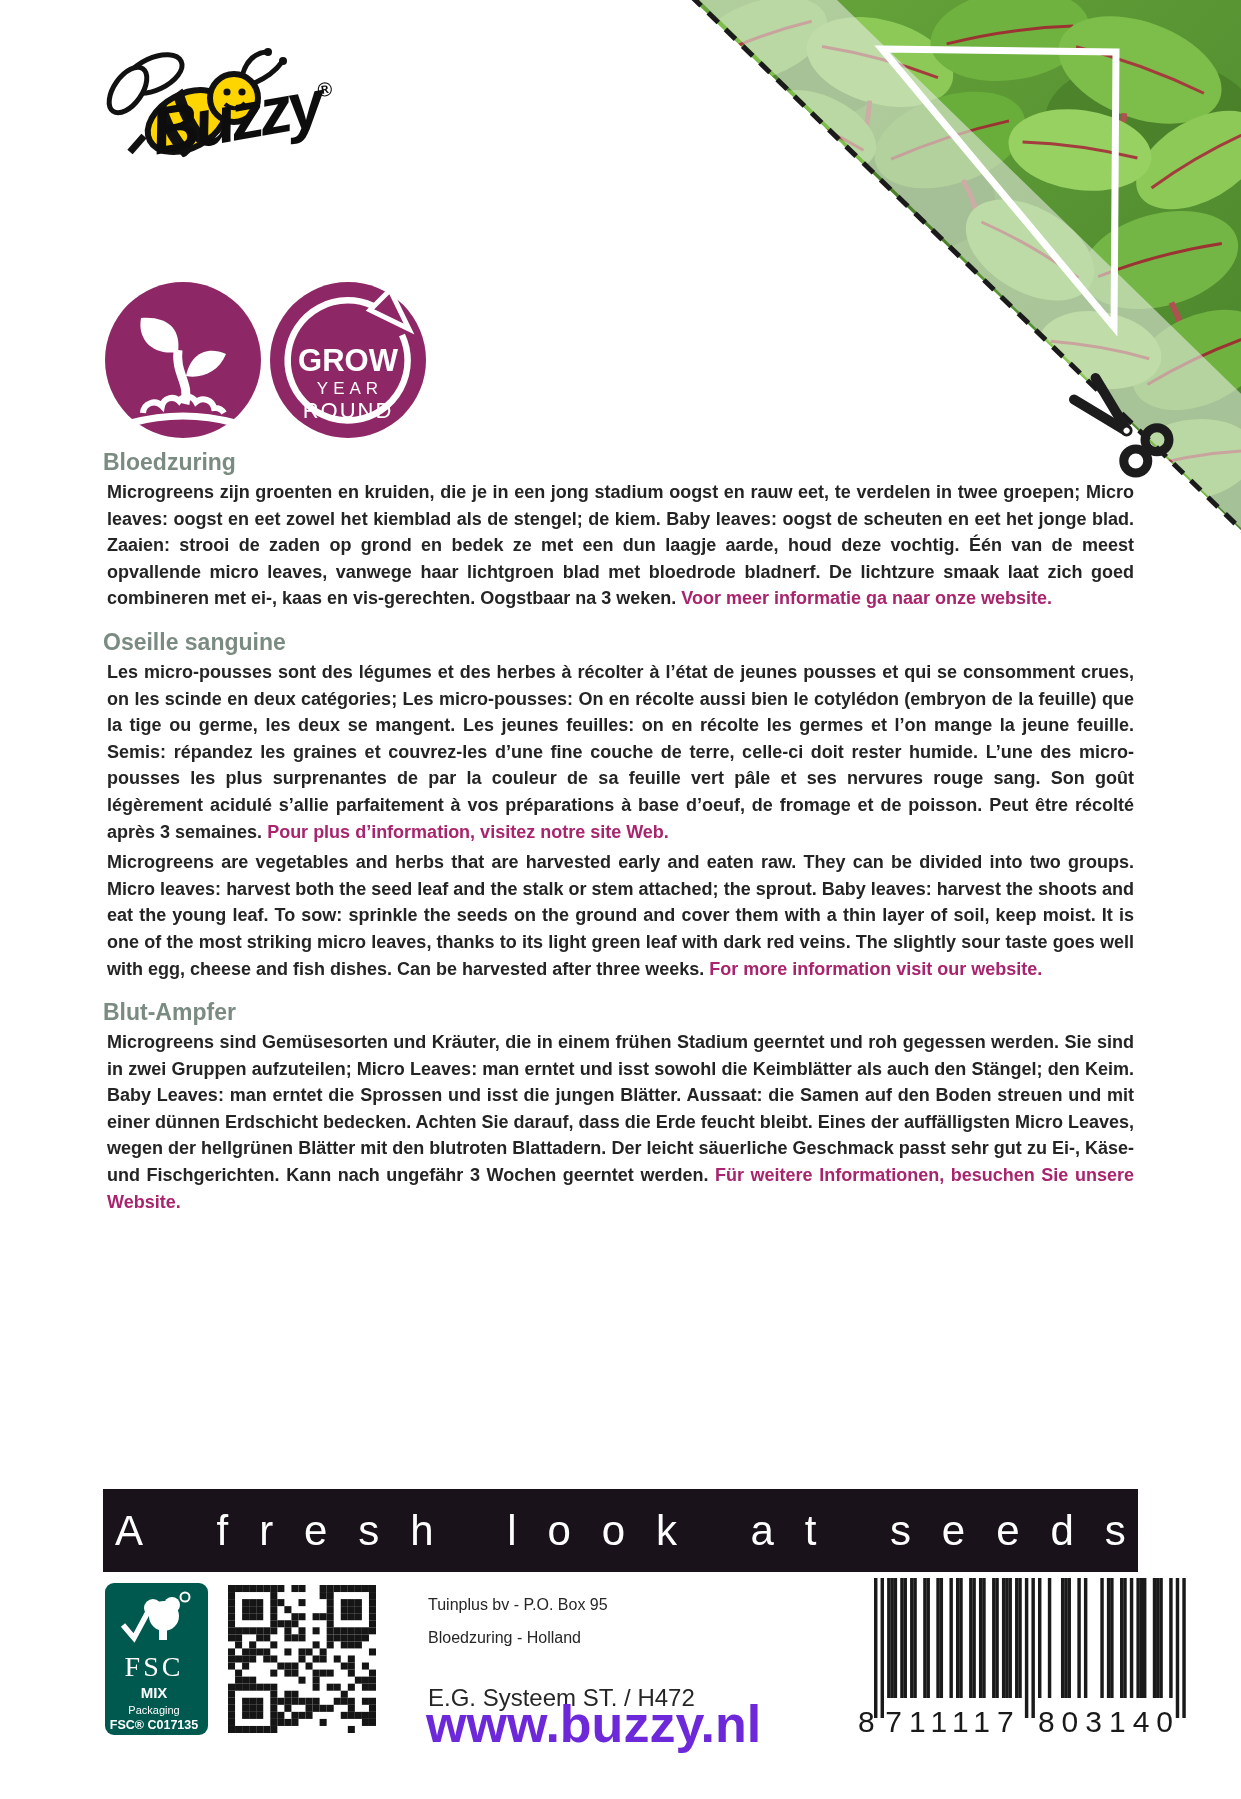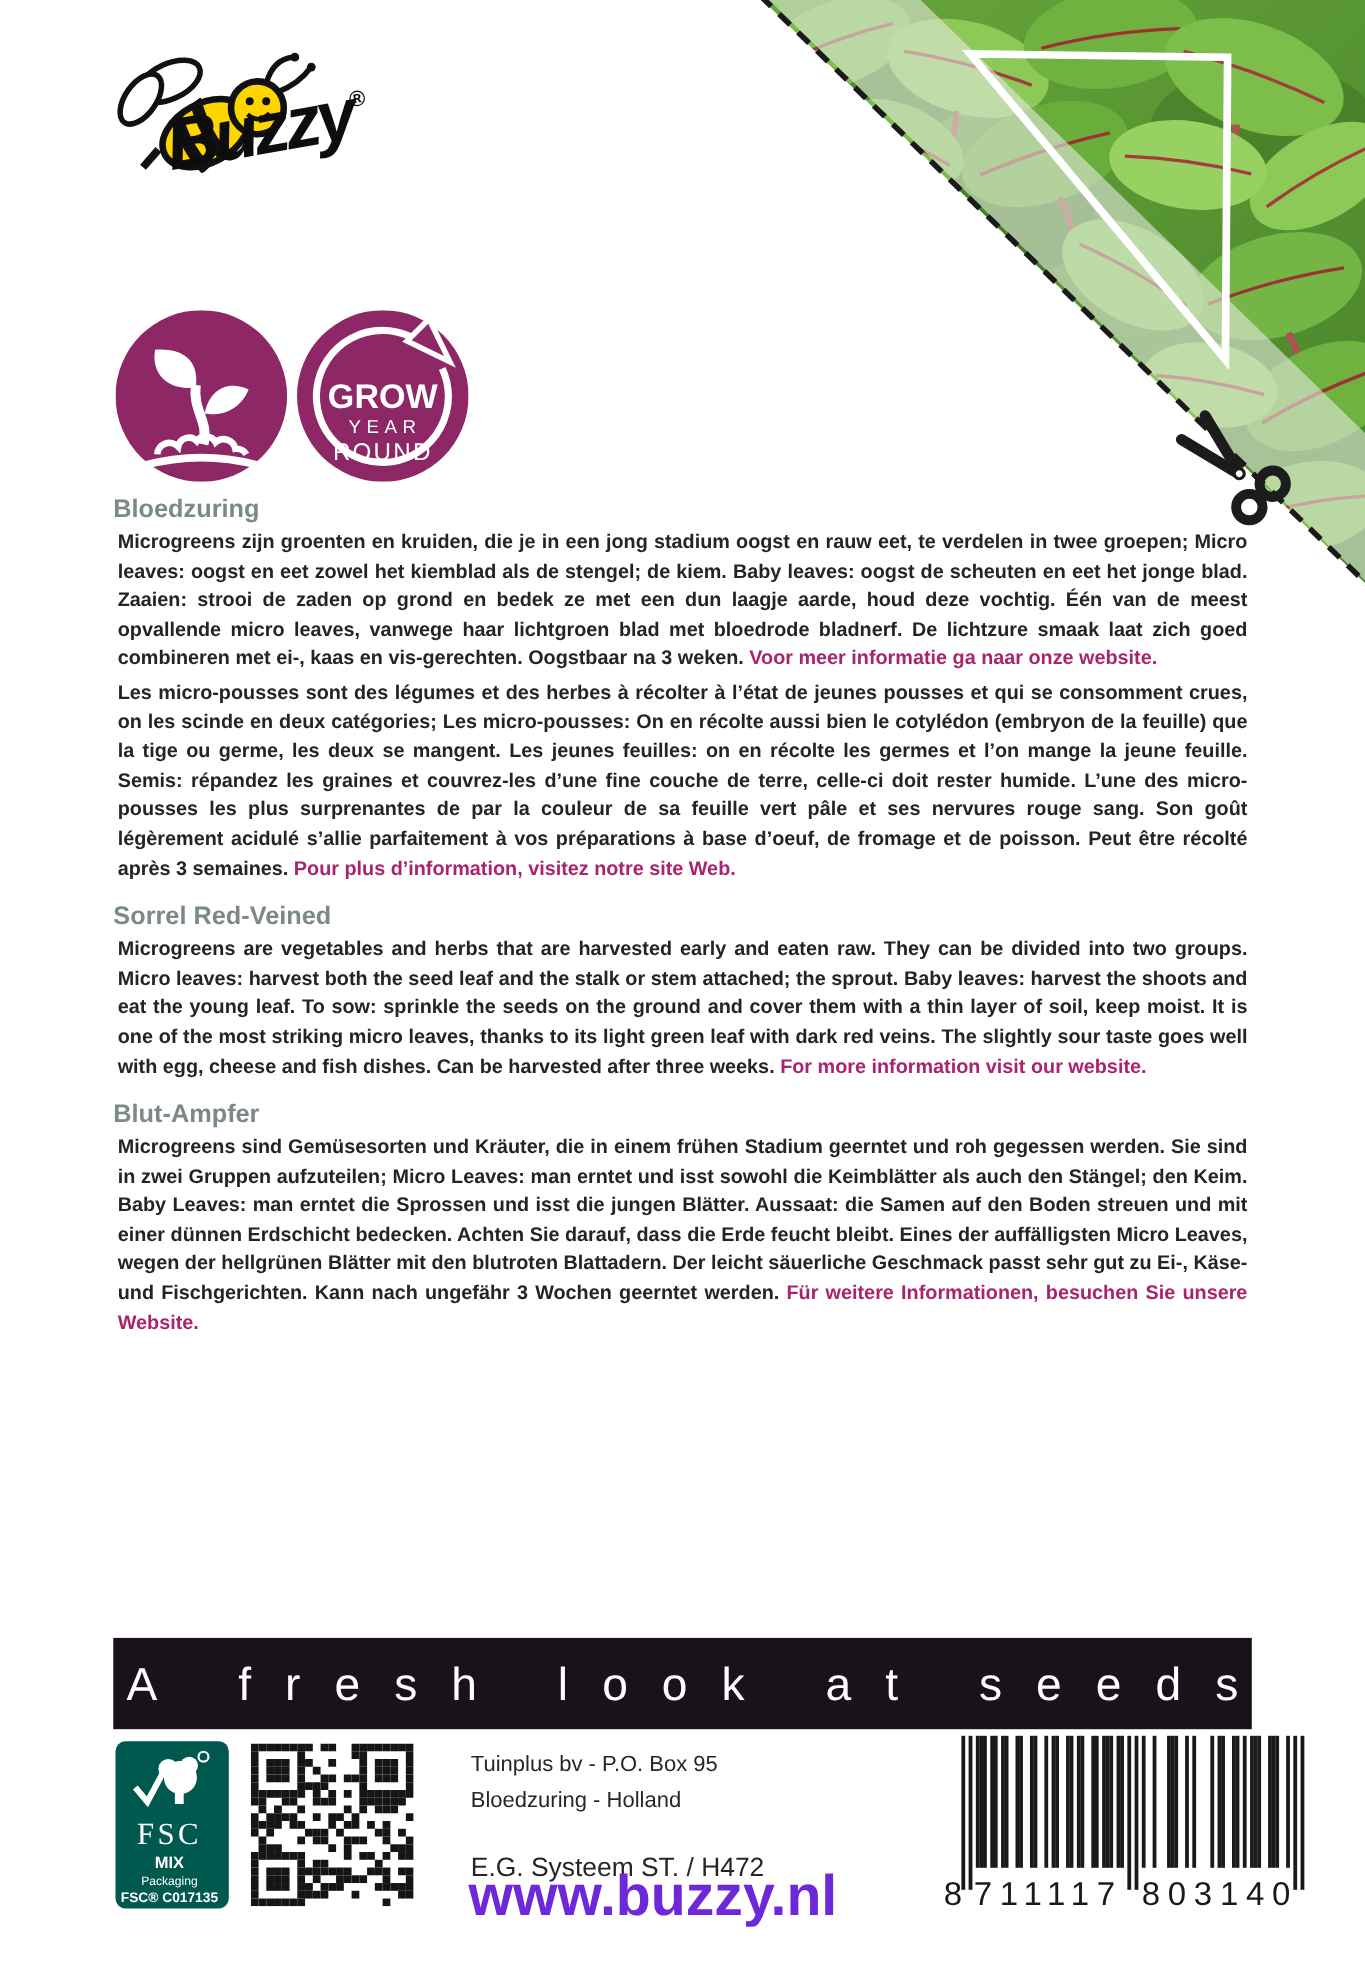--- a/index.html
+++ b/index.html
@@ -28,21 +28,21 @@
   
   .banner{position:absolute;left:103px;top:1489px;width:1035px;height:83px;background:#19121A;
     display:flex;align-items:center;}
   .banner .spread{display:flex;justify-content:space-between;width:100%;padding:0 12px;
     color:#fff;font-size:42px;font-weight:300;font-family:"Liberation Sans",sans-serif;}
 
   
   .fsc{position:absolute;left:105px;top:1583px;width:103px;height:152px;background:#00594F;
     border-radius:9px;}
   .qr{position:absolute;left:228px;top:1585px;width:148px;height:148px;}
-  .addr{position:absolute;left:428px;top:1588px;font-size:20px;line-height:33px;color:#262626;}
+  .addr{position:absolute;left:428px;top:1588px;font-size:16px;line-height:33px;color:#262626;}
   .system{position:absolute;left:428px;top:1668px;font-size:24px;color:#262626;margin-top:16px;}
   .site{position:absolute;left:426px;top:1694px;font-size:52px;font-weight:bold;color:#6d28d9;letter-spacing:0;}
   .barcode{position:absolute;left:856px;top:1574px;width:332px;height:162px;}
 </style>
 </head>
 <body>
 
 <div class="page">
 
   <svg style="position:absolute;left:0;top:0;" width="1241" height="640" viewBox="0 0 1241 640">
@@ -186,24 +186,24 @@
     <text x="80" y="112" text-anchor="middle" font-family="Liberation Sans, sans-serif" font-size="17" letter-spacing="5" fill="#fff">YEAR</text>
     <text x="78" y="136" text-anchor="middle" font-family="Liberation Sans, sans-serif" font-size="22" letter-spacing="2" fill="#fff">ROUND</text>
   </svg>
 
   <div class="sections">
     <div class="sec">
       <h3>Bloedzuring</h3>
       <p><span>Microgreens zijn groenten en kruiden, die je in een jong stadium oogst en rauw eet, te verdelen in twee groepen; Micro leaves: oogst en eet zowel het kiemblad als de stengel; de kiem. Baby leaves: oogst de scheuten en eet het jonge blad. Zaaien: strooi de zaden op grond en bedek ze met een dun laagje aarde, houd deze vochtig. Één van de meest opvallende micro leaves, vanwege haar lichtgroen blad met bloedrode bladnerf. De lichtzure smaak laat zich  goed combineren met ei-, kaas en vis-gerechten. Oogstbaar na 3 weken.</span> <span class="weblink">Voor meer informatie ga naar onze website.</span></p>
     </div>
     <div class="sec">
+      <h3>Oseille sanguine</h3>
       <p><span>Les micro-pousses sont des légumes et des herbes à récolter à l’état de jeunes pousses et qui se consomment crues, on les scinde en deux catégories; Les micro-pousses: On en récolte aussi bien le cotylédon (embryon de la feuille) que la tige ou germe, les deux se mangent. Les jeunes feuilles: on en récolte les germes et l’on mange la jeune feuille. Semis: répandez les graines et couvrez-les d’une fine couche de terre, celle-ci doit rester humide.  L’une des micro-pousses les plus surprenantes de par la couleur de sa feuille vert pâle et ses nervures rouge sang. Son goût légèrement acidulé s’allie parfaitement à vos préparations à base d’oeuf, de fromage et de poisson. Peut être récolté après 3 semaines.</span> <span class="weblink">Pour plus d’information, visitez notre site Web.</span></p>
     </div>
     <div class="sec">
-      <h3>Sorrel Red-Veined</h3>
       <p><span>Microgreens are vegetables and herbs that are harvested early and eaten raw. They can be divided into two groups. Micro leaves: harvest both the seed leaf and the stalk or stem attached; the sprout. Baby leaves: harvest the shoots and eat the young leaf. To sow: sprinkle the seeds on the ground and cover them with a thin layer of soil, keep moist. It is one of the most striking micro leaves, thanks to its light green leaf with dark red veins. The slightly sour taste goes well with egg, cheese and fish dishes. Can be harvested after three weeks. </span> <span class="weblink">For more information visit our website.</span></p>
     </div>
     <div class="sec">
       <h3>Blut-Ampfer</h3>
       <p><span>Microgreens sind Gemüsesorten und Kräuter, die in einem frühen Stadium geerntet und roh gegessen werden. Sie sind in zwei Gruppen aufzuteilen; Micro Leaves: man erntet und isst sowohl die Keimblätter als auch den Stängel; den Keim. Baby Leaves: man erntet die Sprossen und isst die jungen Blätter. Aussaat: die Samen auf den Boden streuen und mit einer dünnen Erdschicht bedecken. Achten Sie darauf, dass die Erde feucht bleibt.  Eines der auffälligsten Micro Leaves, wegen der hellgrünen Blätter mit den blutroten Blattadern. Der leicht säuerliche Geschmack passt sehr gut zu Ei-, Käse- und Fischgerichten. Kann nach ungefähr 3 Wochen geerntet werden. </span> <span class="weblink">Für weitere Informationen, besuchen Sie unsere Website.</span></p>
     </div>
   </div>
 
   <div class="banner">
     <div class="spread">

